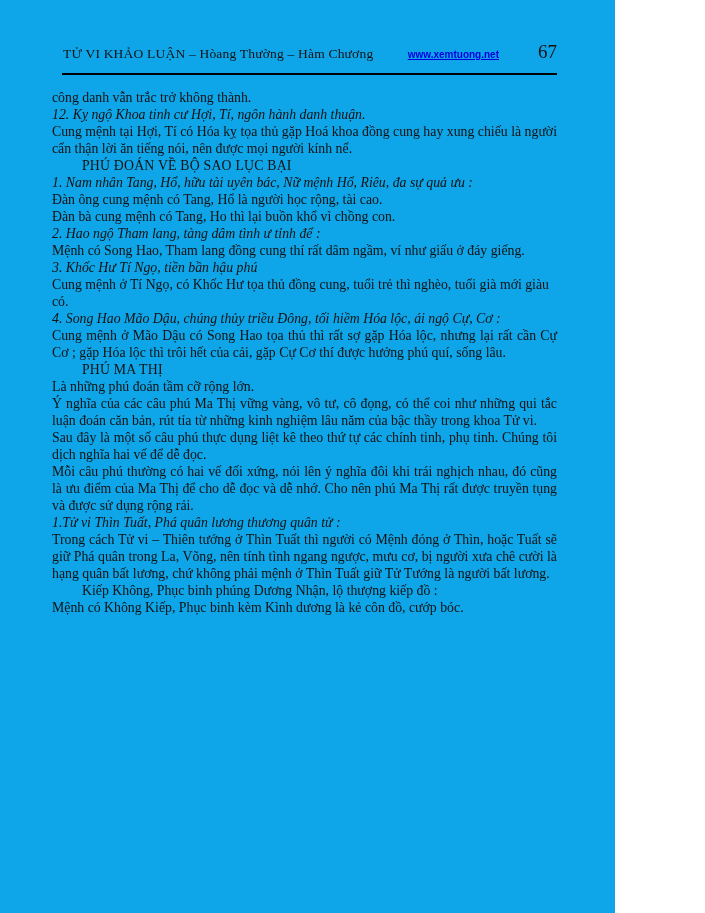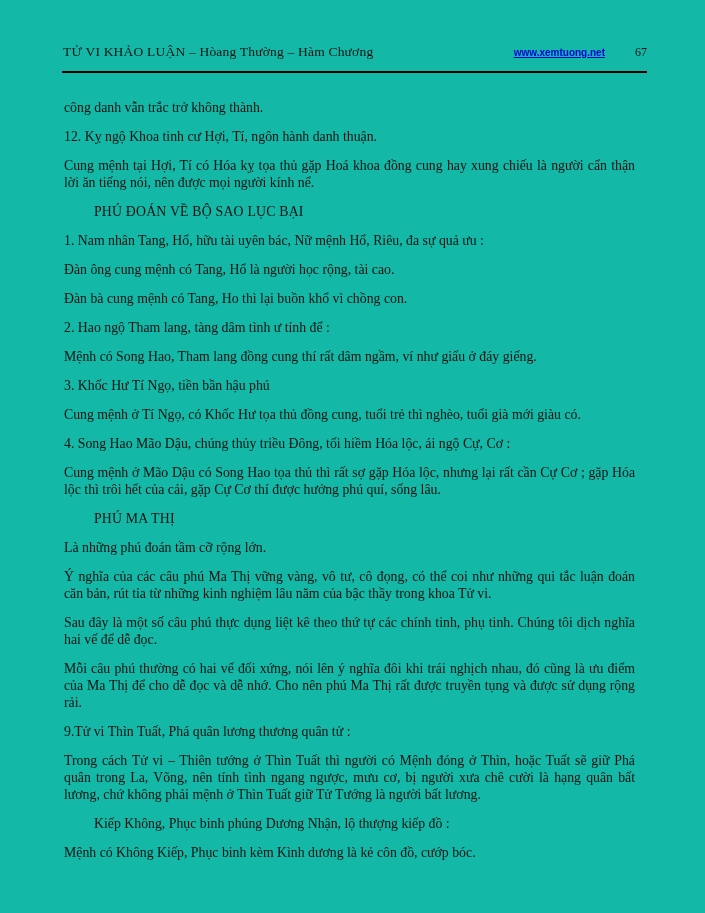--- a/index.html
+++ b/index.html
@@ -2,23 +2,23 @@
 <html><head>
 <meta charset="utf-8">
 <style>
   html, body {
     margin: 0;
     padding: 0;
     background: #ffffff;
   }
   .page {
     position: relative;
-    width: 705px;
+    width: 615px;
     height: 913px;
-    background: #14b8a6;
+    background: #0ea5e9;
     font-family: "Liberation Serif", "DejaVu Serif", serif;
     color: #121212;
     overflow: hidden;
     box-sizing: border-box;
   }
   
   .header {
     display: flex;
     align-items: baseline;
     padding: 43px 58px 0 63px;
@@ -31,41 +31,41 @@
     letter-spacing: 0.2px;
   }
   .site-link {
     font-family: "Liberation Sans", "DejaVu Sans", sans-serif;
     font-weight: bold;
     font-size: 10px;
     text-decoration: underline;
     cursor: pointer;
   }
   .page-num {
-    margin-left: 30px;
-    font-size: 12px;
+    margin-left: 39px;
+    font-size: 19px;
   }
   .rule {
     margin: 10px 58px 0 62px;
     border: 0;
     border-top: 2px solid #000000;
     height: 0;
   }
   
   .content {
     padding: 14px 58px 0 52px;
     font-size: 13.8px;
     line-height: 17px;
     text-align: justify;
   }
   .content p {
-    margin: 12px;
+    margin: 0;
     padding: 0;
   }
-  .it { }
+  .it { font-style: italic; }
   .heading {
     font-weight: normal;
     text-indent: 30px;
     text-align: left;
     letter-spacing: 0.2px;
   }
   .indent { text-indent: 30px; }
   .left { text-align: left; }
   
   .g21 { margin-top: 21px; }
@@ -108,19 +108,19 @@
     <p class="it left g22">4. Song Hao Mão Dậu, chúng thủy triều Đông, tối hiềm Hóa lộc, ái ngộ Cự, Cơ :</p>
     <p>Cung mệnh ở Mão Dậu có Song Hao tọa thủ thì rất sợ gặp Hóa lộc, nhưng lại rất cần Cự Cơ ; gặp Hóa lộc thì trôi hết của cải, gặp Cự Cơ thí được hưởng phú quí, sống lâu.</p>
 
     <p class="heading g51">PHÚ MA THỊ</p>
 
     <p class="left g22">Là những phú đoán tầm cỡ rộng lớn.</p>
     <p>Ý nghĩa của các câu phú Ma Thị vững vàng, vô tư, cô đọng, có thể coi như những qui tắc luận đoán căn bản, rút tỉa từ những kinh nghiệm lâu năm của bậc thầy trong khoa Tử vi.</p>
     <p>Sau đây là một số câu phú thực dụng liệt kê theo thứ tự các chính tinh, phụ tinh. Chúng tôi dịch nghĩa hai vế để dễ đọc.</p>
     <p>Mỗi câu phú thường có hai vế đối xứng, nói lên ý nghĩa đôi khi trái nghịch nhau, đó cũng là ưu điểm của Ma Thị để cho dễ đọc và dễ nhớ. Cho nên phú Ma Thị rất được truyền tụng và được sử dụng rộng rải.</p>
 
-    <p class="it left g27">9.Tử vi Thìn Tuất, Phá quân lương thương quân tử :</p>
+    <p class="it left g27">1.Tử vi Thìn Tuất, Phá quân lương thương quân tử :</p>
     <p>Trong cách Tử vi – Thiên tướng ở Thìn Tuất thì người có Mệnh đóng ở Thìn, hoặc Tuất sẽ giữ Phá quân trong La, Võng, nên tính tình ngang ngược, mưu cơ, bị người xưa chê cười là hạng quân bất lương, chứ không phải mệnh ở Thìn Tuất giữ Tử Tướng là người bất lương.</p>
     <p class="indent left">Kiếp Không, Phục binh phúng Dương Nhận, lộ thượng kiếp đồ :</p>
     <p class="left">Mệnh có Không Kiếp, Phục binh kèm Kình dương là kẻ côn đồ, cướp bóc.</p>
   </div>
 
 </div>
 
 </body></html>

